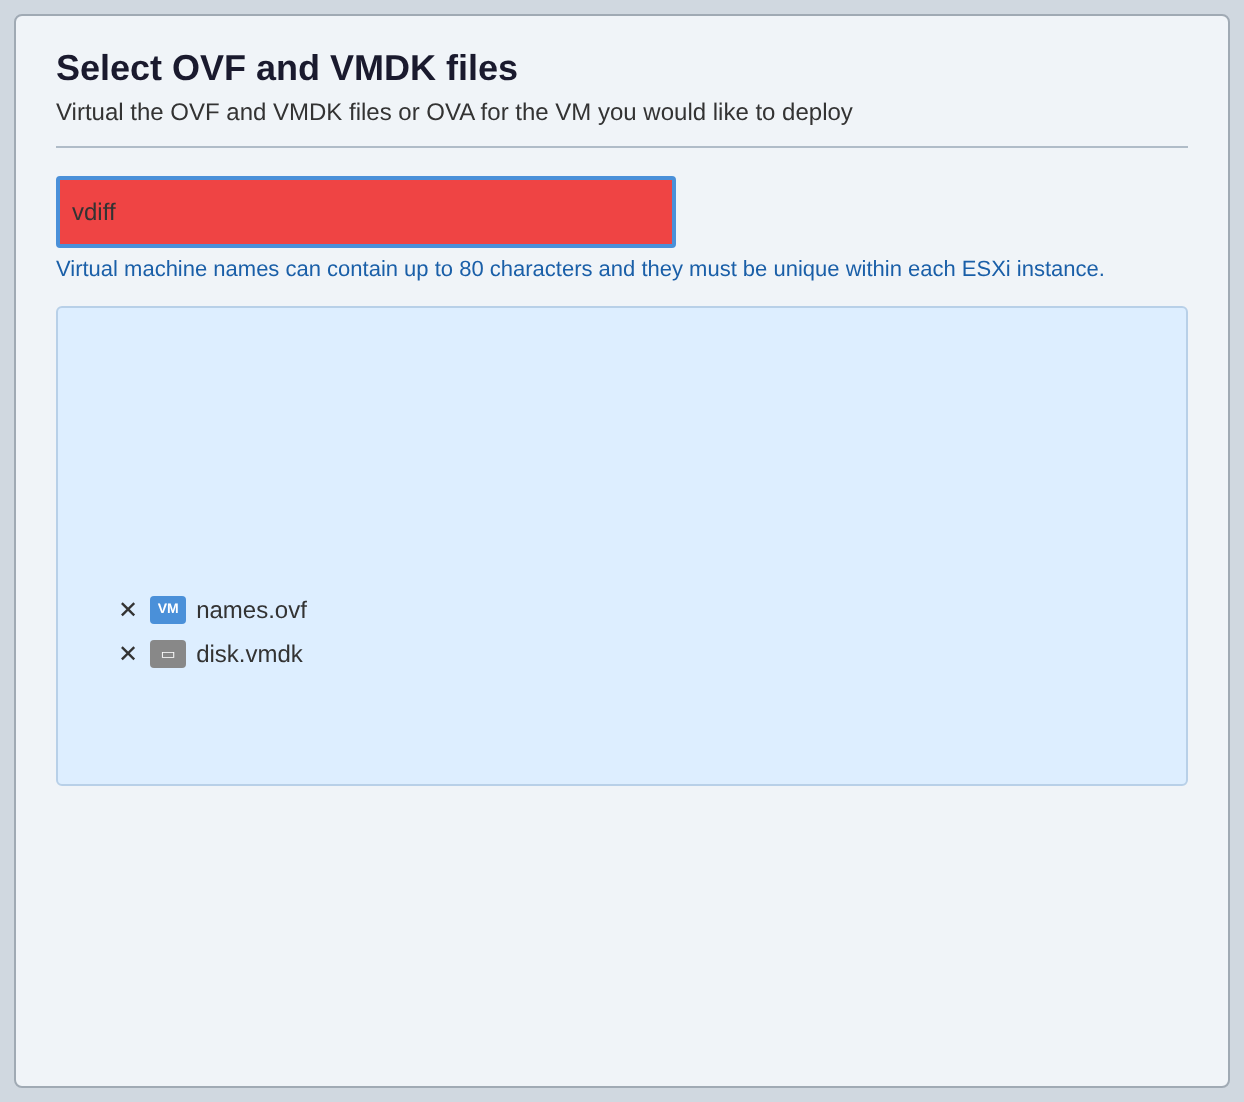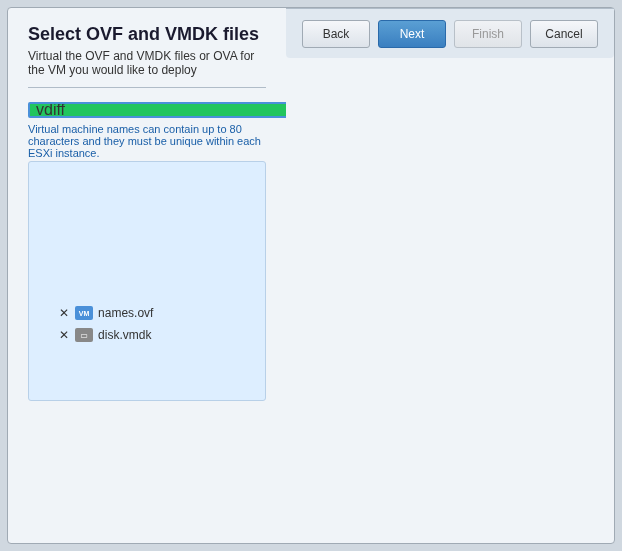--- a/index.html
+++ b/index.html
@@ -19,20 +19,21 @@
       justify-content: center;
     }
 
     .dialog {
       width: 608px;
       height: 537px;
       background: #f0f4f8;
       border: 1px solid #a0aab4;
       border-radius: 4px;
       display: flex;
+      flex-direction: column;
     }
 
     .dialog-body {
       flex: 1;
       padding: 16px 20px 10px 20px;
       overflow: hidden;
     }
 
     .dialog-title {
       font-size: 18px;
@@ -54,35 +55,35 @@
     }
 
     .field-label {
       font-size: 12px;
       color: #333;
       margin-bottom: 6px;
     }
 
     .name-input {
       width: 310px;
-      height: 16px;
+      height: 36px;
       border: 2px solid #4a90d9;
       border-radius: 2px;
       padding: 3px 6px;
-      font-size: 16px;
-      background: #22c55e;
+      font-size: 12px;
+      background: #ef4444;
       color: #333;
       outline: none;
     }
 
     .hint-text {
       font-size: 11px;
       color: #1a5fa8;
       margin-top: 5px;
-      margin-bottom: 2px;
+      margin-bottom: 12px;
     }
 
     .file-drop-area {
       background: #ddeeff;
       border: 1px solid #b8d0e8;
       border-radius: 3px;
       height: 240px;
       padding: 16px;
       position: relative;
       overflow: hidden;
@@ -208,19 +209,13 @@
           <span>names.ovf</span>
         </div>
         <div class="file-item">
           <span class="remove-icon">✕</span>
           <span class="file-icon-disk"></span>
           <span>disk.vmdk</span>
         </div>
       </div>
     </div>
   </div>
-  <div class="dialog-footer">
-    <button class="btn btn-default">Back</button>
-    <button class="btn btn-primary">Next</button>
-    <button class="btn btn-disabled">Finish</button>
-    <button class="btn btn-default">Cancel</button>
-  </div>
 </div>
 
 </body></html>

